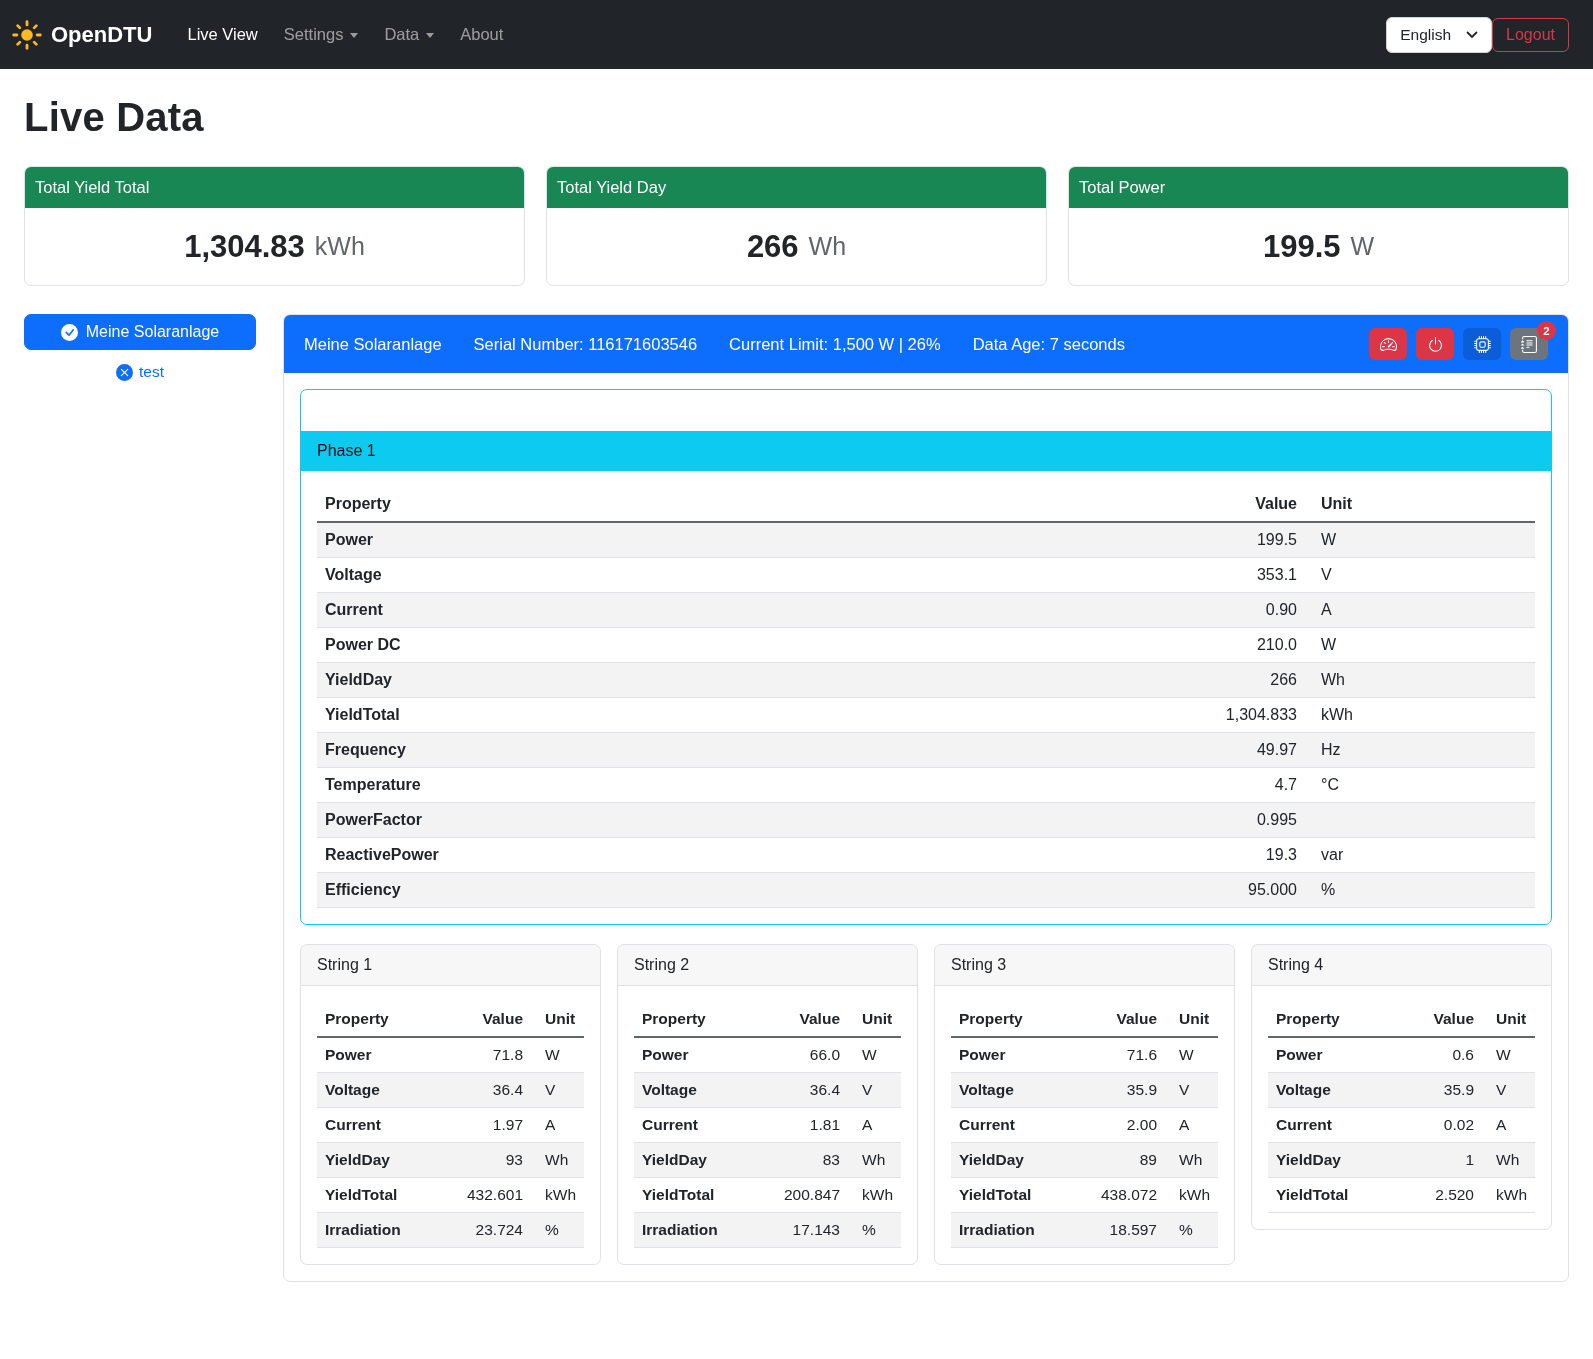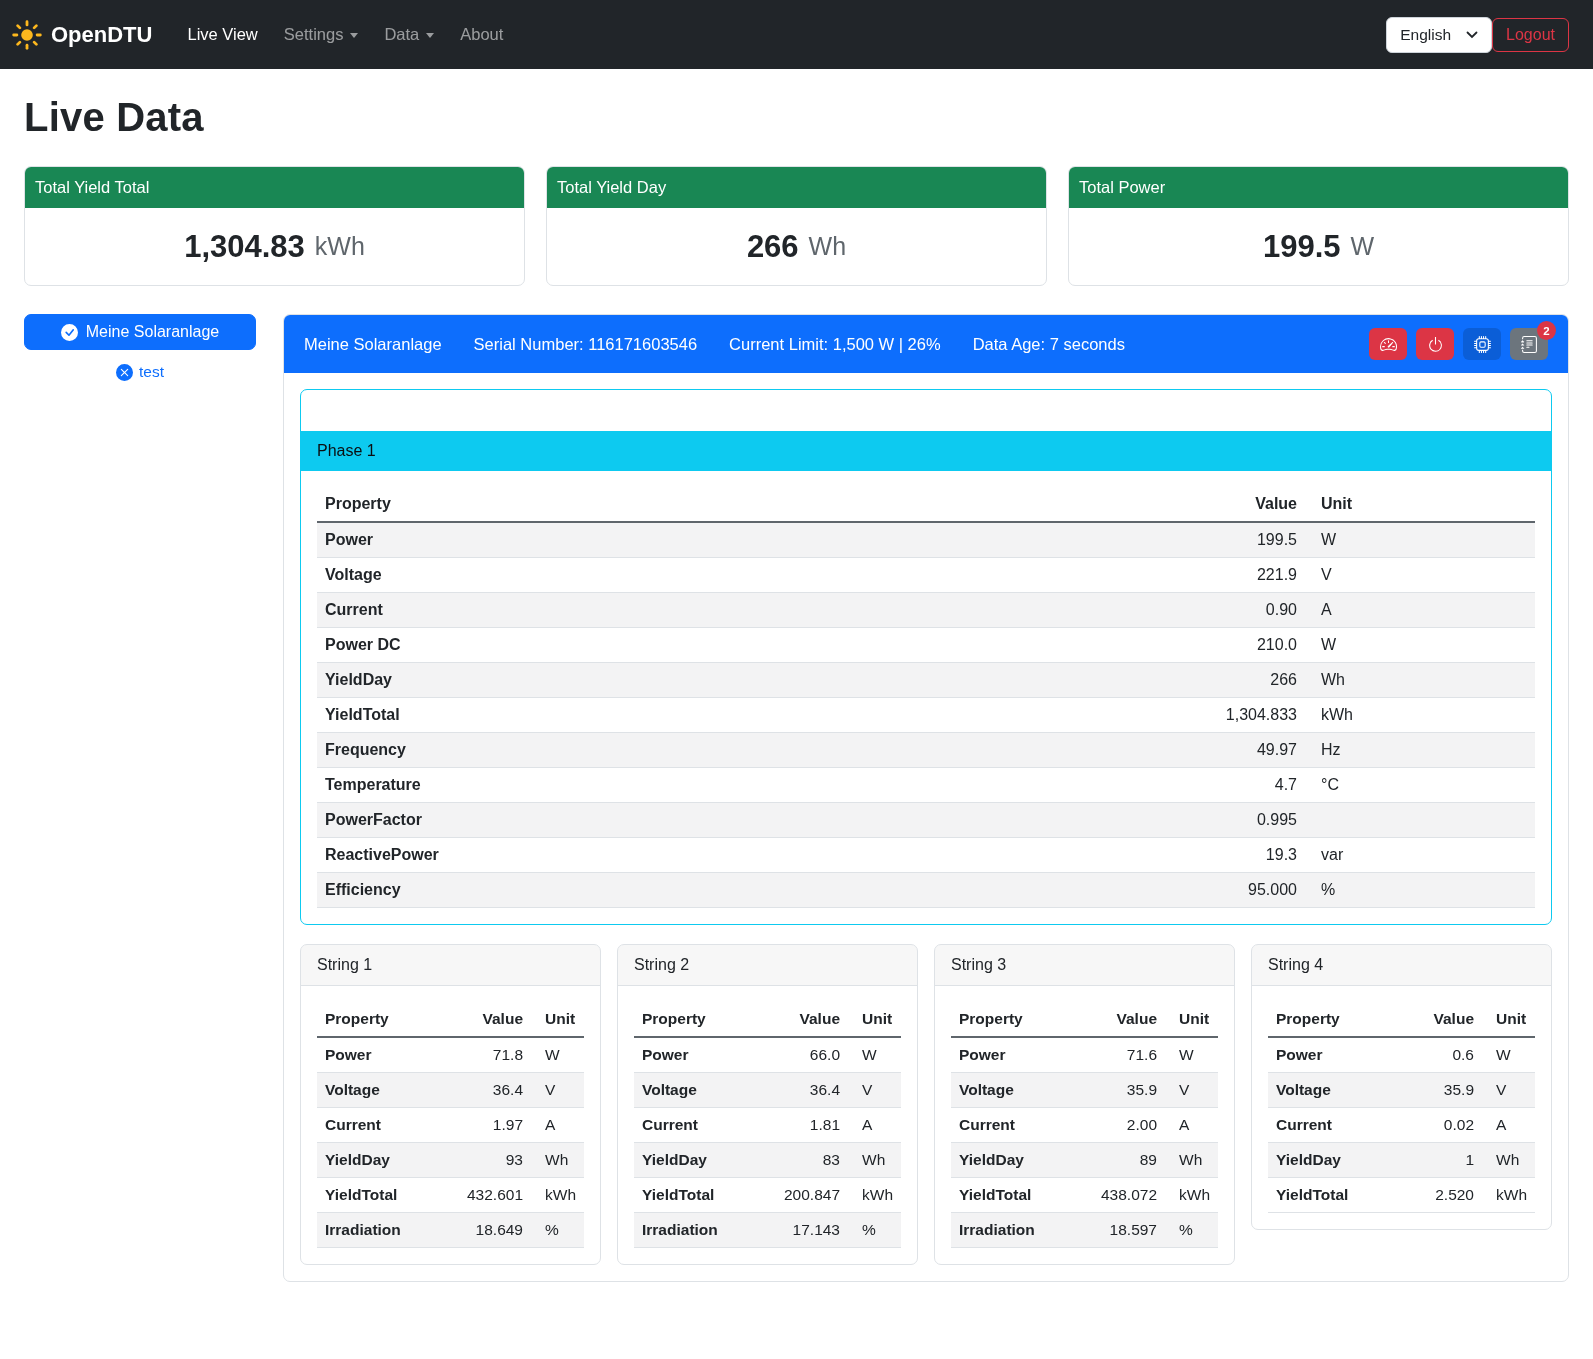--- a/index.html
+++ b/index.html
@@ -292,21 +292,21 @@
                 </tr>
               </thead>
               <tbody>
                 <tr>
                     <th>Power</th>
                     <td class="col-val">199.5</td>
                     <td class="col-unit">W</td>
                   </tr>
                   <tr>
                     <th>Voltage</th>
-                    <td class="col-val">221.9</td>
+                    <td class="col-val">353.1</td>
                     <td class="col-unit">V</td>
                   </tr>
                   <tr>
                     <th>Current</th>
                     <td class="col-val">0.90</td>
                     <td class="col-unit">A</td>
                   </tr>
                   <tr>
                     <th>Power DC</th>
                     <td class="col-val">210.0</td>
@@ -385,21 +385,21 @@
                         <td class="col-val">93</td>
                         <td class="col-unit">Wh</td>
                       </tr>
                     <tr>
                         <th>YieldTotal</th>
                         <td class="col-val">432.601</td>
                         <td class="col-unit">kWh</td>
                       </tr>
                     <tr>
                         <th>Irradiation</th>
-                        <td class="col-val">18.649</td>
+                        <td class="col-val">23.724</td>
                         <td class="col-unit">%</td>
                       </tr>
                   </tbody>
                 </table>
               </div>
             </div>
             <div class="card string-card">
               <div class="string-head">String 2</div>
               <div class="string-body">
                 <table class="data-table string-table">

